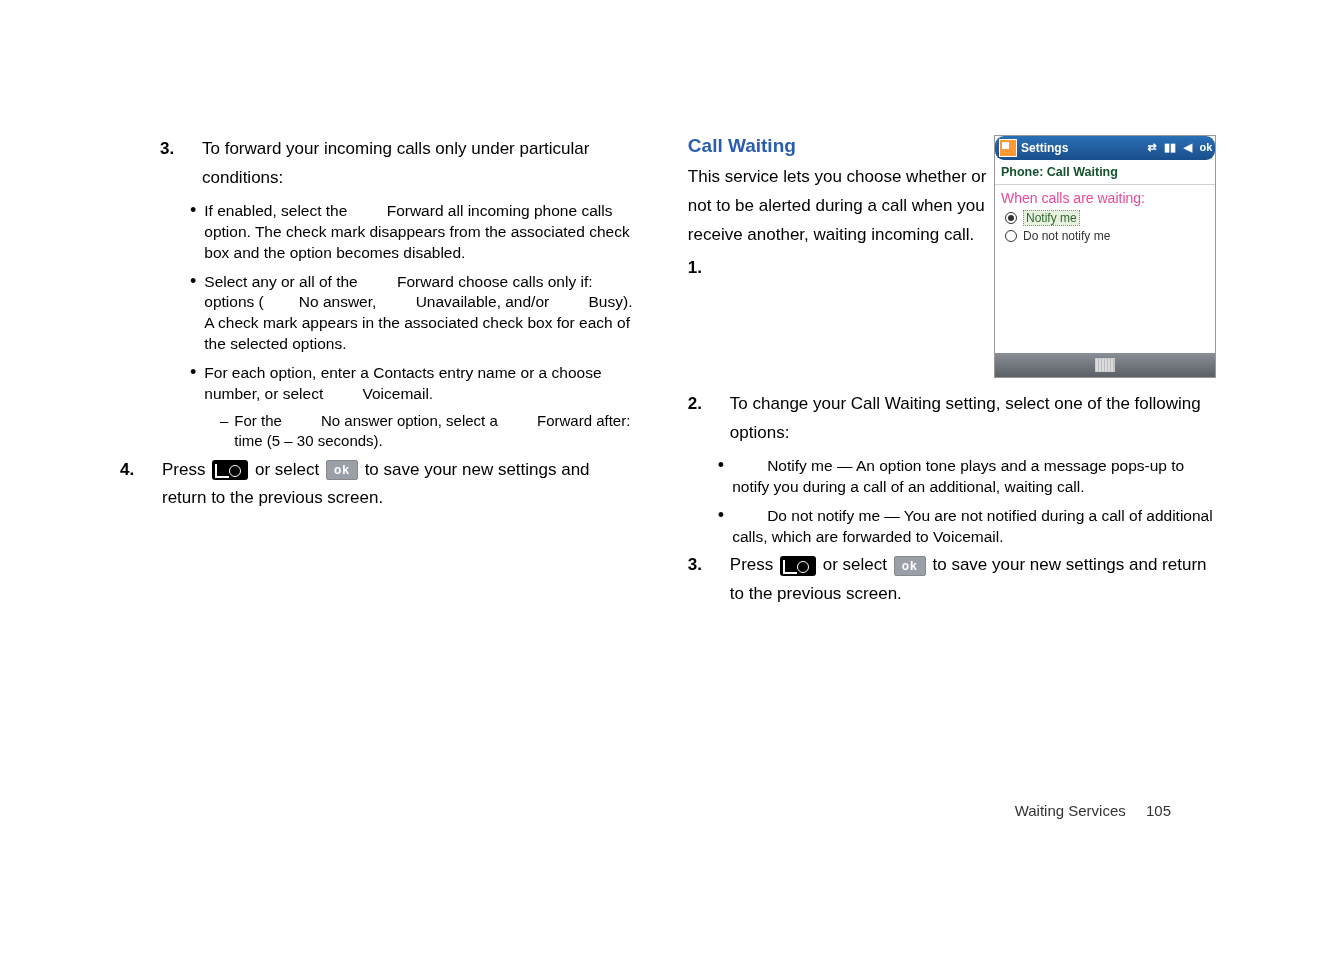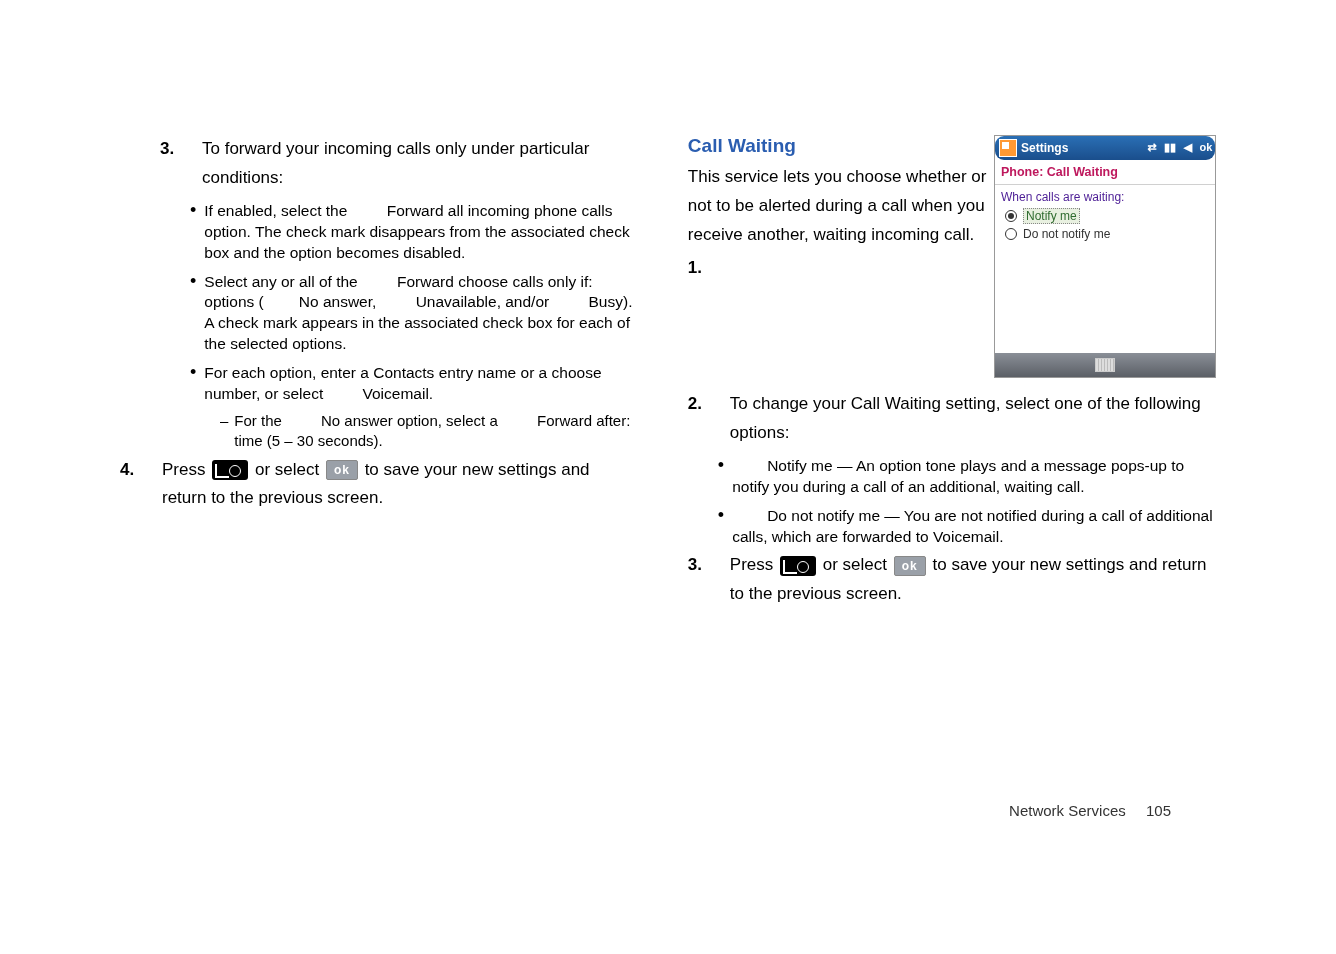--- a/index.html
+++ b/index.html
@@ -157,32 +157,32 @@
       position:absolute; left:2px; top:2px; right:7px; bottom:7px;
       background:#fff;
     }
     .titlebar .ttext { flex: 1; }
     .titlebar .status-icons {
       display: flex; gap: 4px; padding-right: 2px; align-items:center;
     }
     .titlebar .sicon { width: 14px; height: 14px; color:#fff; font-size:11px; text-align:center; }
     .subhead {
       padding: 5px 6px;
-      color: #be185d;
+      color: #14532d;
       font-weight: bold;
       font-size: 12.5px;
       border-bottom: 1px solid #d0d0d0;
     }
     .phone-body {
       height: 168px;
       padding: 5px 6px;
     }
     .whenlabel {
-      color: #4c1d95;
-      font-size: 12px;
+      color: #ec4899;
+      font-size: 14px;
       margin-bottom: 4px;
     }
     .radio-row {
       display: flex; align-items: center; gap: 6px;
       font-size: 12px; color: #333;
       margin: 3px 0 3px 4px;
     }
     .radio-outer {
       width: 12px; height: 12px; border: 1px solid #333; border-radius: 50%;
       display: flex; align-items: center; justify-content: center;
@@ -341,15 +341,15 @@
         <span class="inline-icon">
             <span class="icon-ok">ok</span>
           </span>
         <span> to save your new settings and return to the previous screen.</span>
       </span>
     </div>
   </div>
 </div>
 
 <div class="footer">
-  <span>Network Services</span>
+  <span>Waiting Services</span>
   <span class="pg">105</span>
 </div>
 
 </body></html>

